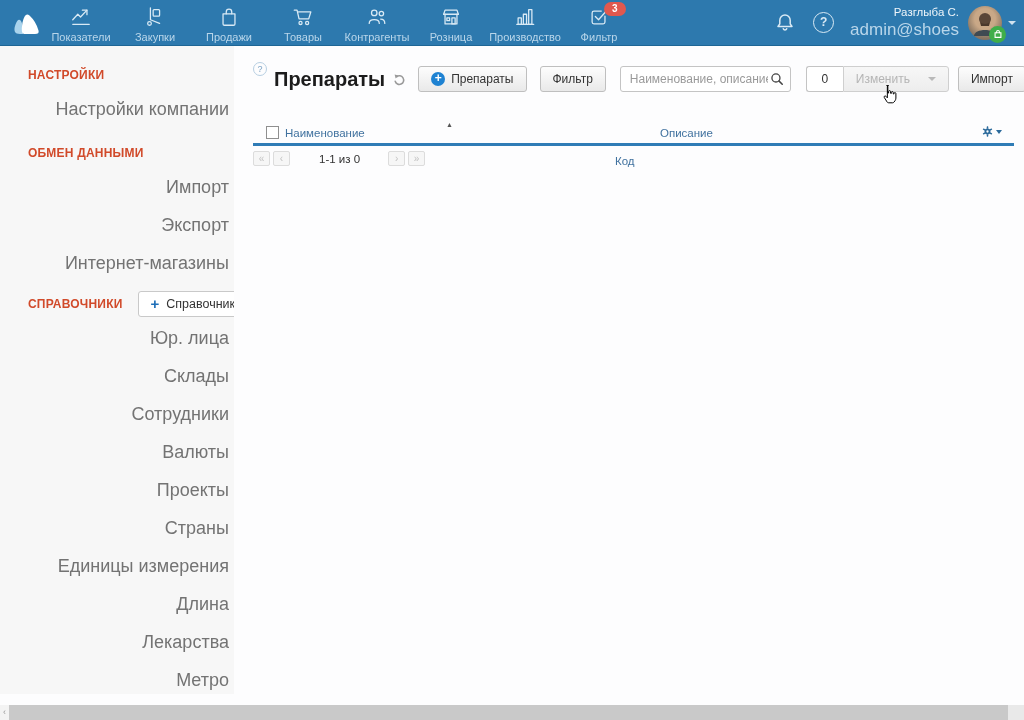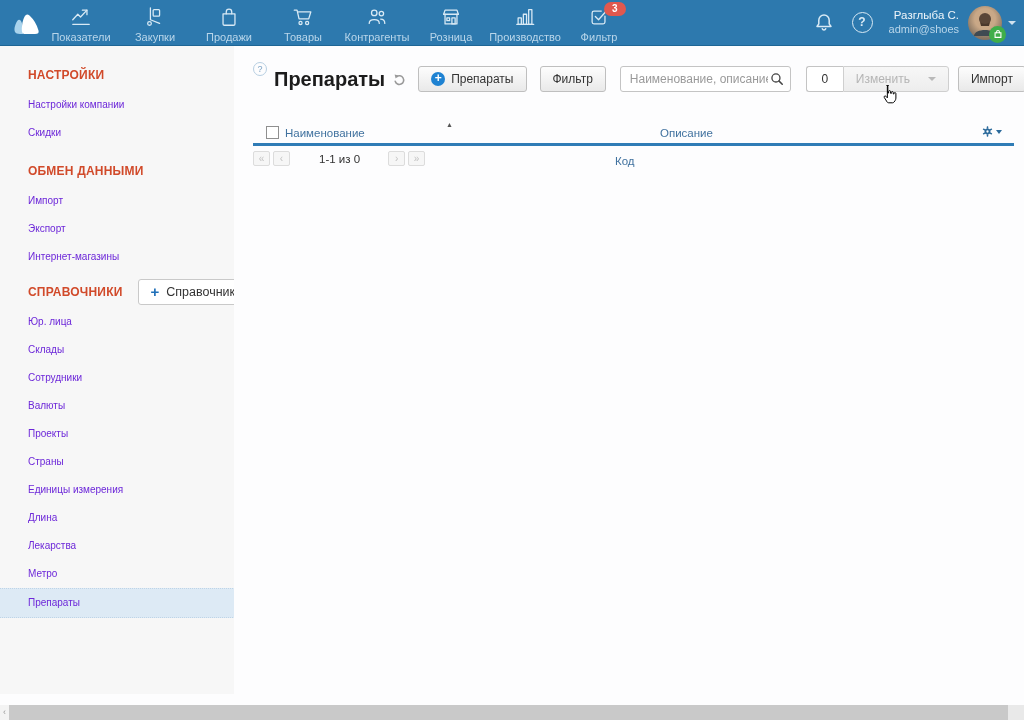--- a/index.html
+++ b/index.html
@@ -30,42 +30,42 @@
   }
   .topbar-right { margin-left:auto; display:flex; align-items:center; padding-right:8px; }
   .tb-icon { margin-right:16px; cursor:pointer; display:flex; align-items:center; }
   .help-circle {
     width:21px; height:21px; border:1.4px solid #d9eaf5; border-radius:50%;
     color:#d9eaf5; font-size:12px; font-weight:bold; text-align:center; line-height:18px;
   }
   .user-block { display:flex; align-items:center; cursor:pointer; }
   .user-text { text-align:right; line-height:1.25; margin-right:9px; }
   .user-name { color:#eef5fa; font-size:11.5px; }
-  .user-email { color:#b9d6ea; font-size:11px; }
+  .user-email { color:#b9d6ea; font-size:17px; }
   .avatar { width:34px; height:34px; border-radius:50%; position:relative; flex:0 0 auto;
     background:radial-gradient(circle at 50% 38%, #c9a887 0 38%, #8a7764 70%, #6e5d4e 100%); }
   .avatar svg.face { position:absolute; inset:0; }
   .avatar-badge {
     position:absolute; right:-4px; bottom:-3px; width:17px; height:17px; border-radius:50%;
     background:#3fae49; display:flex; align-items:center; justify-content:center;
   }
   .user-caret { width:0; height:0; border-left:4px solid transparent; border-right:4px solid transparent;
     border-top:4px solid #cfe2ef; margin-left:6px; }
   
   .sidebar {
     position:absolute; top:46px; left:0; bottom:26px; width:258px;
     background:#f7f7f7; border-right:1px solid #dedede; padding-top:12px; overflow:hidden;
   }
   .side-title {
     color:#d14a2a; font-weight:bold; font-size:12px; letter-spacing:.2px;
     padding:10px 28px 9px 28px;
   }
   .side-title-row { display:flex; align-items:center; justify-content:space-between; padding-right:10px; margin-top:4px; }
   .side-item {
-    color:#6d28d9; font-size:10px; padding:8px 28px 9px 28px; cursor:pointer; white-space:nowrap;
+    color:#737373; font-size:18px; padding:8px 28px 9px 28px; cursor:pointer; white-space:nowrap;text-align:right;
   }
   .side-item.selected {
     background:#ddeaf5; border-top:1px dotted #bed4e7; border-bottom:1px dotted #bed4e7;
   }
   .ref-add-btn {
     background:#fff; border:1px solid #c9c9c9; border-radius:3px; height:26px;
     display:inline-flex; align-items:center; padding:0 11px; font-size:12.5px; color:#333; cursor:pointer;
   }
   .ref-add-btn .plus { color:#1f6fb8; font-size:15px; font-weight:bold; margin-right:7px; line-height:1; }
   
@@ -261,21 +261,20 @@
         </span>
       </div>
       <span class="user-caret"></span>
     </div>
   </div>
 </div>
 
 <div class="sidebar">
   <div class="side-title">НАСТРОЙКИ</div>
   <div class="side-item">Настройки компании</div>
-  <div class="side-item">Скидки</div>
 
   <div class="side-title" style="margin-top:7px">ОБМЕН ДАННЫМИ</div>
   <div class="side-item">Импорт</div>
   <div class="side-item">Экспорт</div>
   <div class="side-item">Интернет-магазины</div>
 
   <div class="side-title-row">
     <div class="side-title" style="padding-right:0">СПРАВОЧНИКИ</div>
     <button class="ref-add-btn">
       <span class="plus">+</span>

